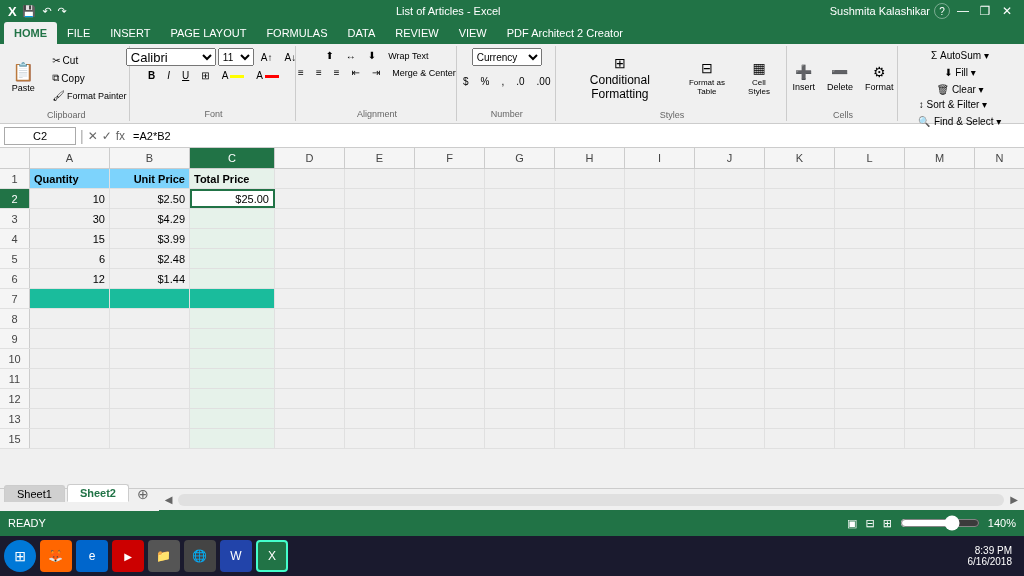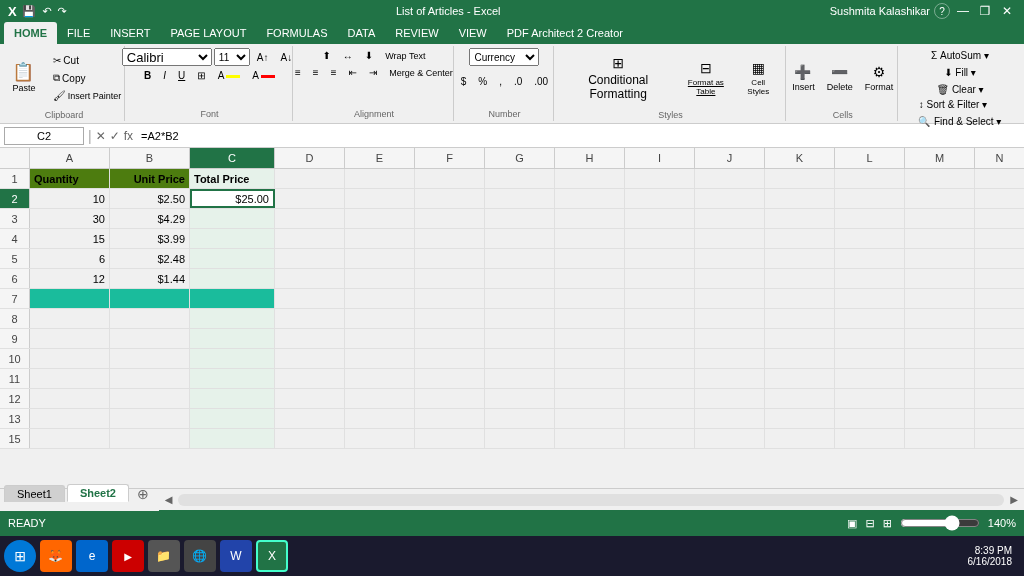--- a/index.html
+++ b/index.html
@@ -102,21 +102,21 @@
     .formula-bar {
       background: white;
       border-bottom: 1px solid #ccc;
       height: 24px;
       display: flex;
       align-items: center;
       padding: 0 4px;
       gap: 4px;
     }
     .name-box {
-      width: 80px;
+      width: 72px;
       border: 1px solid #aaa;
       height: 18px;
       padding: 0 0;
       font-size: 11px;
       text-align: center;
     }
     .formula-bar-divider { color: #aaa; font-size: 14px; }
     .formula-icons { display: flex; gap: 4px; color: #666; font-size: 12px; cursor: pointer; }
     .formula-input {
       flex: 1;
@@ -196,21 +196,21 @@
       white-space: nowrap;
       cursor: cell;
     }
     .cell.right { justify-content: flex-end; }
     .cell.selected-cell {
       border: 2px solid #217346;
       background: white;
     }
     .cell.header-cell {
       font-weight: bold;
-      background: #4d7c0f;
+      background: #7dd3fc;
     }
     .cell.teal-bg {
       background: #1abc9c;
       color: white;
     }
     .cell.highlighted-col {
       background: #e6f2ea;
     }
 
     
@@ -343,21 +343,21 @@
         <button class="ribbon-btn-small">
           <span>✂</span>
           <span>Cut</span>
         </button>
         <button class="ribbon-btn-small">
           <span>⧉</span>
           <span>Copy</span>
         </button>
         <button class="ribbon-btn-small">
           <span>🖌</span>
-          <span style="font-size:9px;">Insert Painter</span>
+          <span style="font-size:9px;">Format Painter</span>
         </button>
       </div>
     </div>
     <div class="ribbon-group-label">Clipboard</div>
   </div>
 
   <div class="ribbon-group" style="min-width:140px;">
     <div class="ribbon-group-content" style="flex-direction:column; gap:2px;">
       <div class="ribbon-row">
         <select class="font-name-select">
@@ -424,21 +424,21 @@
   </div>
 
   <div class="ribbon-group" style="min-width:120px;">
     <div class="ribbon-group-content" style="flex-direction:row; gap:2px;">
       <button class="ribbon-btn" style="font-size:9px;min-width:40px;">
         <div style="font-size:14px;">⊞</div>
         <span style="font-size:12px;white-space:normal;text-align:center;">Conditional Formatting</span>
       </button>
       <button class="ribbon-btn" style="font-size:9px;min-width:40px;">
         <div style="font-size:14px;">⊟</div>
-        <span style="font-size:8px;white-space:normal;text-align:center;text-decoration:underline;">Format as Table</span>
+        <span style="font-size:8px;white-space:normal;text-align:center;">Format as Table</span>
       </button>
       <button class="ribbon-btn" style="font-size:9px;min-width:40px;">
         <div style="font-size:14px;">▦</div>
         <span style="font-size:8px;white-space:normal;text-align:center;">Cell Styles</span>
       </button>
     </div>
     <div class="ribbon-group-label">Styles</div>
   </div>
 
   <div class="ribbon-group" style="min-width:90px;">

